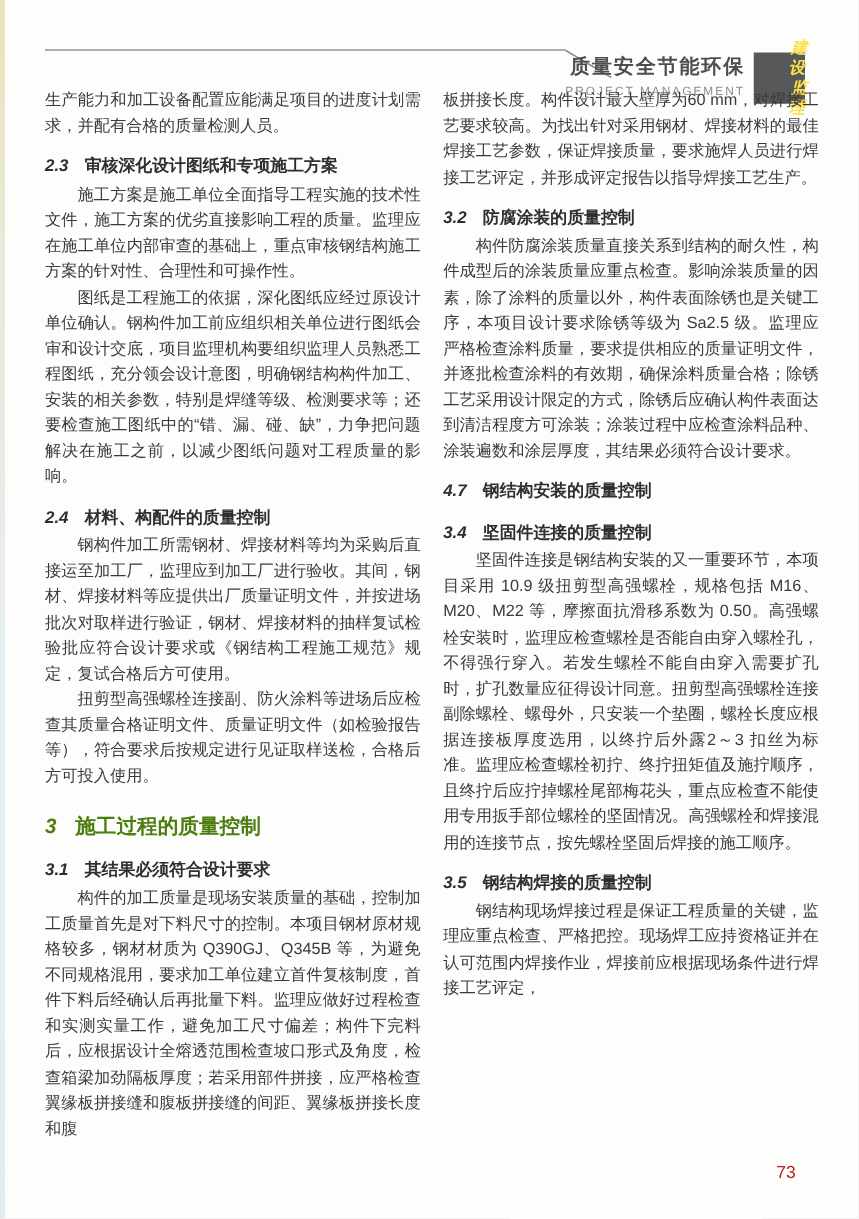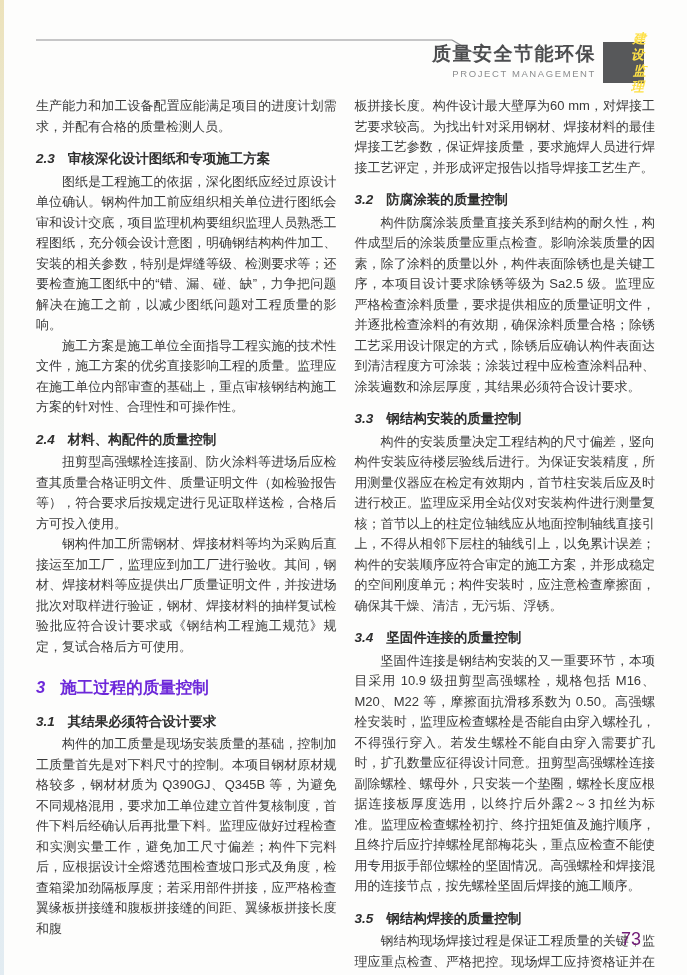--- a/index.html
+++ b/index.html
@@ -21,58 +21,58 @@
   }
   
   .header { position: absolute; top: 0; left: 0; width: 100%; height: 90px; }
   .header svg { position: absolute; top: 0; left: 0; }
   .masthead {
     position: absolute; top: 42px; right: 43px;
     display: flex; align-items: flex-start; gap: 7px;
   }
   .masthead-text { text-align: right; padding-top: 2px; }
   .title-cn {
-    font-size: 19px; font-weight: bold; color: #4c4d4f;
+    font-size: 16px; font-weight: bold; color: #4c4d4f;
     letter-spacing: 1.5px; line-height: 20px;
   }
   .title-en {
     font-size: 9.5px; color: #8b8c8e; letter-spacing: 1.6px;
     line-height: 15px; margin-top: 2px;
   }
   .logo-badge {
     width: 41px; height: 41px; background: #57585a;
     display: flex; flex-direction: column; align-items: center; justify-content: center;
     color: #fde047;
     font-family: "DejaVu Serif", "Liberation Serif", serif;
     font-style: italic; font-size: 13px; line-height: 16px; font-weight: bold;
     letter-spacing: 2px; text-indent: 2px; padding-left: 32px;
   }
   
   .columns {
-    position: absolute; top: 96px; left: 36px;
+    position: absolute; top: 70px; left: 36px;
     width: 619px; height: 860px;
     display: flex; gap: 18px;
   }
   .col { width: 301.5px; font-size: 13px; line-height: 20.5px; text-align: justify; }
   .para { text-indent: 0; }
   .para.indent { text-indent: 2em; }
   .sub-heading {
     font-weight: bold; font-size: 13.5px; color: #2f2f2f;
     margin-top: 12px; margin-bottom: 2px; text-align: left; text-indent: 0;
   }
   .sec-heading {
-    font-weight: bold; font-size: 16.5px; color: #6d28d9;
+    font-weight: bold; font-size: 16.5px; color: #4d7c0f;
     margin-top: 20px; margin-bottom: 14px; text-align: left; text-indent: 0;
   }
   .h-num { margin-right: 13px; font-style: italic; }
   .sec-heading .h-num { margin-right: 15px; }
   
   .page-number {
     position: absolute; top: 929px; left: 621px;
-    font-size: 18px; color: #701a75;
+    font-size: 14px; color: #b91c1c;
   }
 </style>
 </head>
 <body>
 
 <div class="page">
   <div class="edge-strip"></div>
 
   <div class="header">
     <svg width="687" height="90">
@@ -88,35 +88,34 @@
         <span>建设</span>
         <span>监理</span>
       </div>
     </div>
   </div>
 
   <div class="columns">
     <div class="col">
         <div class="para">生产能力和加工设备配置应能满足项目的进度计划需求，并配有合格的质量检测人员。</div>
         <div class="sub-heading"><span class="h-num">2.3</span><span class="h-text">审核深化设计图纸和专项施工方案</span></div>
+        <div class="para indent">施工方案是施工单位全面指导工程实施的技术性文件，施工方案的优劣直接影响工程的质量。监理应在施工单位内部审查的基础上，重点审核钢结构施工方案的针对性、合理性和可操作性。</div>
         <div class="para indent">图纸是工程施工的依据，深化图纸应经过原设计单位确认。钢构件加工前应组织相关单位进行图纸会审和设计交底，项目监理机构要组织监理人员熟悉工程图纸，充分领会设计意图，明确钢结构构件加工、安装的相关参数，特别是焊缝等级、检测要求等；还要检查施工图纸中的“错、漏、碰、缺”，力争把问题解决在施工之前，以减少图纸问题对工程质量的影响。</div>
-        <div class="para indent">施工方案是施工单位全面指导工程实施的技术性文件，施工方案的优劣直接影响工程的质量。监理应在施工单位内部审查的基础上，重点审核钢结构施工方案的针对性、合理性和可操作性。</div>
         <div class="sub-heading"><span class="h-num">2.4</span><span class="h-text">材料、构配件的质量控制</span></div>
+        <div class="para indent">钢构件加工所需钢材、焊接材料等均为采购后直接运至加工厂，监理应到加工厂进行验收。其间，钢材、焊接材料等应提供出厂质量证明文件，并按进场批次对取样进行验证，钢材、焊接材料的抽样复试检验批应符合设计要求或《钢结构工程施工规范》规定，复试合格后方可使用。</div>
         <div class="para indent">扭剪型高强螺栓连接副、防火涂料等进场后应检查其质量合格证明文件、质量证明文件（如检验报告等），符合要求后按规定进行见证取样送检，合格后方可投入使用。</div>
-        <div class="para indent">钢构件加工所需钢材、焊接材料等均为采购后直接运至加工厂，监理应到加工厂进行验收。其间，钢材、焊接材料等应提供出厂质量证明文件，并按进场批次对取样进行验证，钢材、焊接材料的抽样复试检验批应符合设计要求或《钢结构工程施工规范》规定，复试合格后方可使用。</div>
         <div class="sec-heading"><span class="h-num">3</span><span class="h-text">施工过程的质量控制</span></div>
         <div class="sub-heading"><span class="h-num">3.1</span><span class="h-text">其结果必须符合设计要求</span></div>
         <div class="para indent">构件的加工质量是现场安装质量的基础，控制加工质量首先是对下料尺寸的控制。本项目钢材原材规格较多，钢材材质为 Q390GJ、Q345B 等，为避免不同规格混用，要求加工单位建立首件复核制度，首件下料后经确认后再批量下料。监理应做好过程检查和实测实量工作，避免加工尺寸偏差；构件下完料后，应根据设计全熔透范围检查坡口形式及角度，检查箱梁加劲隔板厚度；若采用部件拼接，应严格检查翼缘板拼接缝和腹板拼接缝的间距、翼缘板拼接长度和腹</div>
       </div>
     <div class="col">
         <div class="para">板拼接长度。构件设计最大壁厚为60 mm，对焊接工艺要求较高。为找出针对采用钢材、焊接材料的最佳焊接工艺参数，保证焊接质量，要求施焊人员进行焊接工艺评定，并形成评定报告以指导焊接工艺生产。</div>
         <div class="sub-heading"><span class="h-num">3.2</span><span class="h-text">防腐涂装的质量控制</span></div>
         <div class="para indent">构件防腐涂装质量直接关系到结构的耐久性，构件成型后的涂装质量应重点检查。影响涂装质量的因素，除了涂料的质量以外，构件表面除锈也是关键工序，本项目设计要求除锈等级为 Sa2.5 级。监理应严格检查涂料质量，要求提供相应的质量证明文件，并逐批检查涂料的有效期，确保涂料质量合格；除锈工艺采用设计限定的方式，除锈后应确认构件表面达到清洁程度方可涂装；涂装过程中应检查涂料品种、涂装遍数和涂层厚度，其结果必须符合设计要求。</div>
-        <div class="sub-heading"><span class="h-num">3.3</span><span class="h-text">钢结构安装的质量控制</span></div>
-        <div class="para indent">构件的安装质量决定工程结构的尺寸偏差，竖向构件安装应待楼层验线后进行。为保证安装精度，所用测量仪器应在检定有效期内，首节柱安装后应及时进行校正。监理应采用全站仪对安装构件进行测量复核；首节以上的柱定位轴线应从地面控制轴线直接引上，不得从相邻下层柱的轴线引上，以免累计误差；构件的安装顺序应符合审定的施工方案，并形成稳定的空间刚度单元；构件安装时，应注意检查摩擦面，确保其干燥、清洁，无污垢、浮锈。</div>
+        <div class="sub-heading"><span class="h-num">4.7</span><span class="h-text">钢结构安装的质量控制</span></div>
         <div class="sub-heading"><span class="h-num">3.4</span><span class="h-text">坚固件连接的质量控制</span></div>
         <div class="para indent">坚固件连接是钢结构安装的又一重要环节，本项目采用 10.9 级扭剪型高强螺栓，规格包括 M16、M20、M22 等，摩擦面抗滑移系数为 0.50。高强螺栓安装时，监理应检查螺栓是否能自由穿入螺栓孔，不得强行穿入。若发生螺栓不能自由穿入需要扩孔时，扩孔数量应征得设计同意。扭剪型高强螺栓连接副除螺栓、螺母外，只安装一个垫圈，螺栓长度应根据连接板厚度选用，以终拧后外露2～3 扣丝为标准。监理应检查螺栓初拧、终拧扭矩值及施拧顺序，且终拧后应拧掉螺栓尾部梅花头，重点应检查不能使用专用扳手部位螺栓的坚固情况。高强螺栓和焊接混用的连接节点，按先螺栓坚固后焊接的施工顺序。</div>
         <div class="sub-heading"><span class="h-num">3.5</span><span class="h-text">钢结构焊接的质量控制</span></div>
         <div class="para indent">钢结构现场焊接过程是保证工程质量的关键，监理应重点检查、严格把控。现场焊工应持资格证并在认可范围内焊接作业，焊接前应根据现场条件进行焊接工艺评定，</div>
       </div>
   </div>
 
   <div class="page-number">73</div>
 </div>
 

